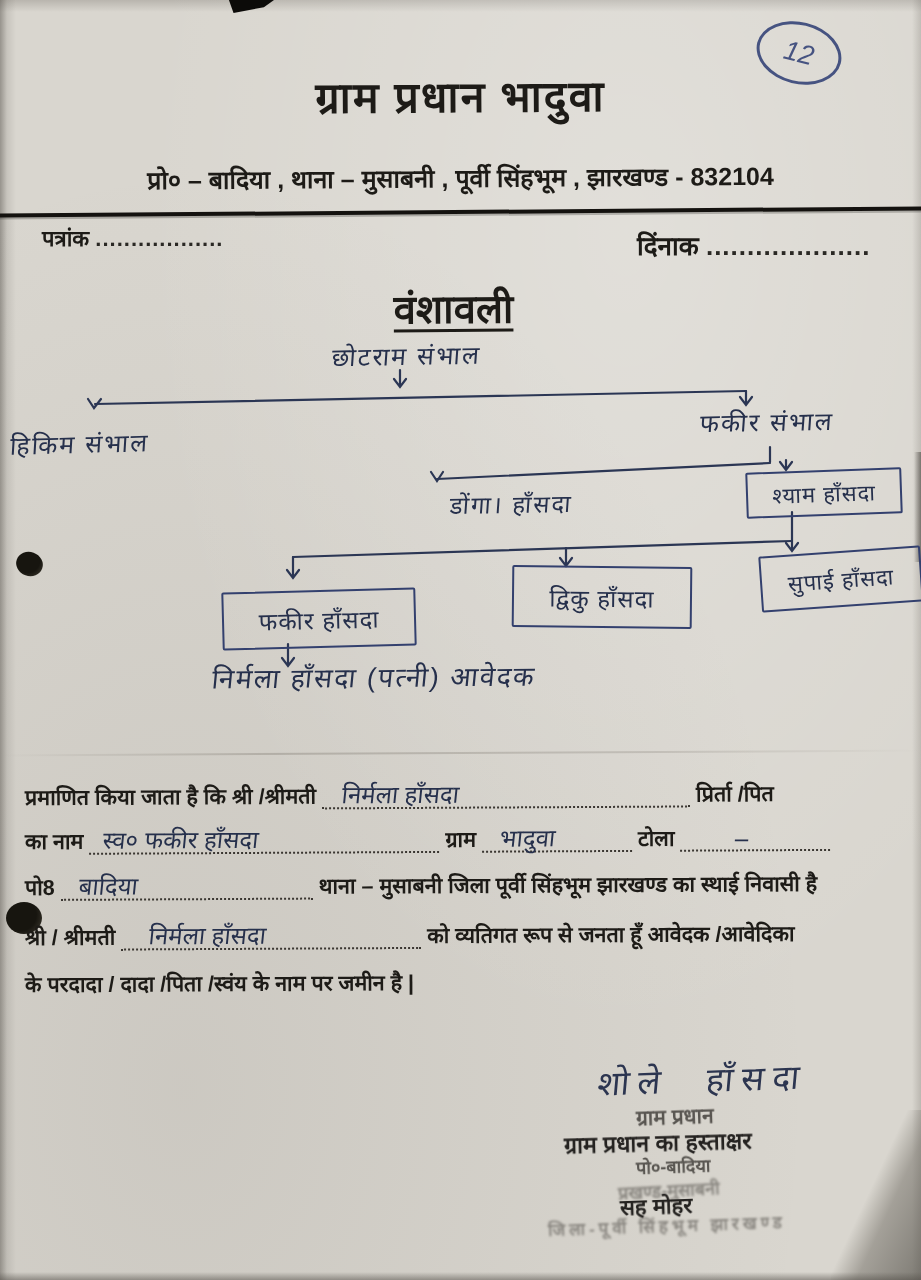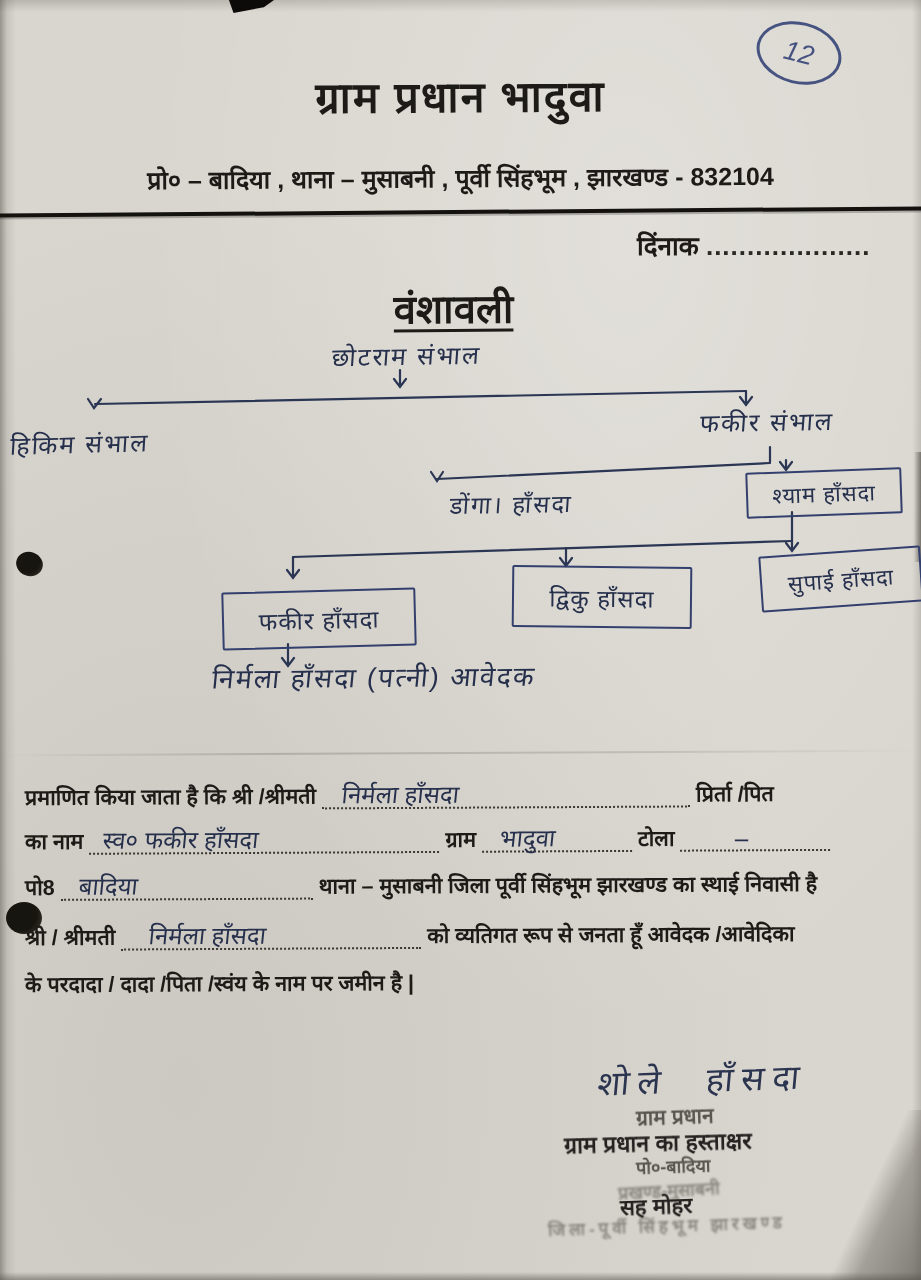--- a/index.html
+++ b/index.html
@@ -68,20 +68,24 @@
   <div class="abs blob" style="left:6px; top:902px; width:36px; height:32px;"></div>
 
   <div class="abs pgnum">
     <span>12</span>
   </div>
 
   <div class="abs hdr-title">ग्राम प्रधान भादुवा</div>
   <div class="abs hdr-addr">प्रो० – बादिया , थाना – मुसाबनी , पूर्वी सिंहभूम , झारखण्ड - 832104</div>
   <div class="abs rule"></div>
 
+  <div class="abs meta-left">
+    <span>पत्रांक</span>
+    <span class="dots">..................</span>
+  </div>
   <div class="abs meta-right">
     <span>दिंनाक</span>
     <span class="dots">....................</span>
   </div>
 
   <div class="abs tree-title">वंशावली</div>
 
   <svg class="connect" width="921" height="400" viewBox="0 0 921 400">
     <g stroke="#2b3654" stroke-width="2.2" fill="none" stroke-linecap="round">
       <path d="M400 40 L400 56 M394 49 L400 57 L406 49"></path>

